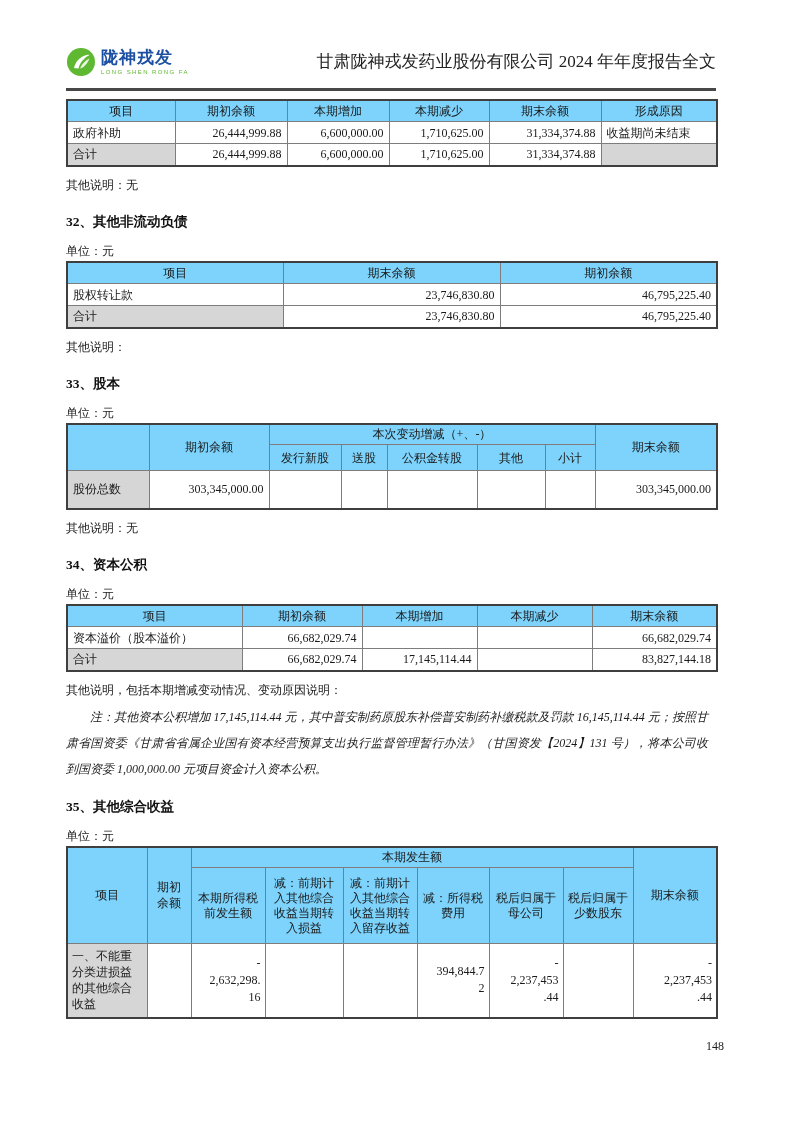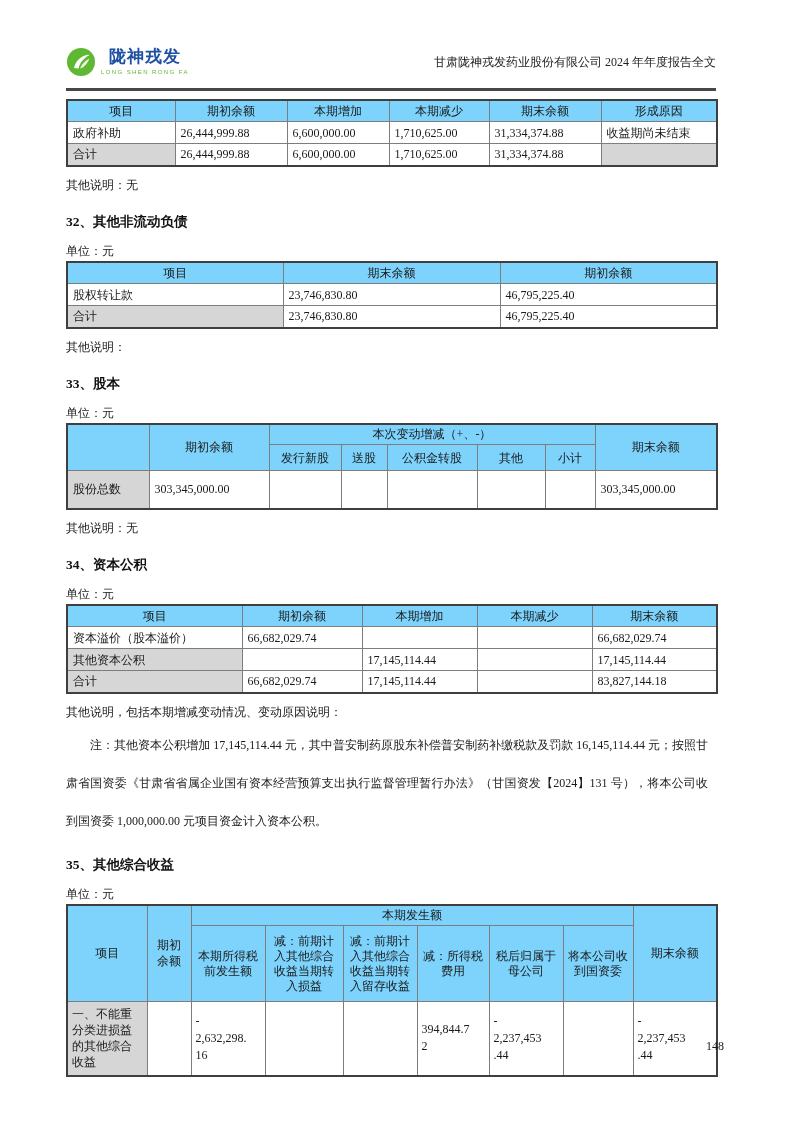--- a/index.html
+++ b/index.html
@@ -8,37 +8,37 @@
     width:793px; height:1122px; position:relative; overflow:hidden;
     background:#ffffff; color:#1a1a1a;
     font-family:"Liberation Serif","DejaVu Serif",serif;
     font-size:12px; line-height:16px;
     padding:44px 77px 0 66px;
   }
   
   .hdr { display:flex; justify-content:space-between; align-items:center; height:36px; }
   .logo { display:flex; align-items:center; gap:5px; }
   .logo-txt { display:flex; flex-direction:column; line-height:1; }
-  .logo-cn { font-size:17px; font-weight:bold; color:#1d50a2; letter-spacing:1px; font-family:Liberation Mono, monospace;text-align:center; }
+  .logo-cn { font-size:17px; font-weight:bold; color:#1d50a2; letter-spacing:1px; font-family:Liberation Serif, serif; }
   .logo-en { font-size:6px; color:#5fb832; letter-spacing:1.4px; margin-top:3px; font-family:"Liberation Sans",sans-serif; }
-  .doc-title { font-size:12px; color:#222222; }
+  .doc-title { font-size:17px; color:#222222; }
   .rule { height:2.5px; background:#474747; margin-top:8px; }
   
   h3 { font-size:13.5px; line-height:18px; margin:20px 0 0 0; color:#111; }
   .h-late { margin-top:16px; }
   .unit { text-align:left; margin:12px 0 2px 0; line-height:16px; }
   .note { margin:10px 0 0 0; line-height:16px; }
-  .para { margin:6px 8px 0 0; line-height:38px; text-indent:2em; text-align:justify; }
+  .para { margin:6px 8px 0 0; line-height:26px; text-indent:2em; text-align:justify;font-style:italic; }
   
   table { width:100%; border-collapse:collapse; table-layout:fixed; border:2px solid #3f3f3f; }
   td { border:1px solid #7d7d7d; padding:1px 5px; height:22px; overflow:hidden; word-break:break-all; }
   td.hd { background:#7dd3fc; text-align:center; }
   td.g  { background:#d6d6d6; }
   td.lbl { text-align:left; }
-  td.num { text-align:left; }
+  td.num { text-align:right; }
   .t33 tr.grp td { height:21px; }
   .t33 tr.sub td { height:26px;margin-top:36px; }
   .t33 tr.dat td { height:38px; }
   .t35 td { padding:1px 4px; }
   .t35 tr.grp td { height:21px; }
   .t35 tr.sub td { height:76px; line-height:15px; }
   .t35 tr.dat td { height:74px; vertical-align:middle; }
   .pre { white-space:pre-line; line-height:17px; }
   .page-num { position:absolute; top:1038px; right:69px; line-height:16px; }
 </style>
@@ -191,27 +191,20 @@
       <td class="hd">期末余额</td>
     </tr>
     <tr>
       <td class="lbl">资本溢价（股本溢价）</td>
       <td class="num">66,682,029.74</td>
       <td class="num"></td>
       <td class="num"></td>
       <td class="num">66,682,029.74</td>
     </tr>
     <tr>
-      <td class="lbl g">其他资本公积</td>
-      <td class="num"></td>
-      <td class="num">17,145,114.44</td>
-      <td class="num"></td>
-      <td class="num">17,145,114.44</td>
-    </tr>
-    <tr>
       <td class="lbl g">合计</td>
       <td class="num">66,682,029.74</td>
       <td class="num">17,145,114.44</td>
       <td class="num"></td>
       <td class="num">83,827,144.18</td>
     </tr>
   </tbody>
     </table>
   <p class="note">其他说明，包括本期增减变动情况、变动原因说明：</p>
   <p class="para">注：其他资本公积增加 17,145,114.44 元，其中普安制药原股东补偿普安制药补缴税款及罚款 16,145,114.44 元；按照甘肃省国资委《甘肃省省属企业国有资本经营预算支出执行监督管理暂行办法》（甘国资发【2024】131 号），将本公司收到国资委 1,000,000.00 元项目资金计入资本公积。</p>
@@ -236,21 +229,21 @@
       <td class="hd" rowspan="2">期初余额</td>
       <td class="hd" colspan="6">本期发生额</td>
       <td class="hd" rowspan="2">期末余额</td>
     </tr>
     <tr class="sub">
       <td class="hd">本期所得税前发生额</td>
       <td class="hd">减：前期计入其他综合收益当期转入损益</td>
       <td class="hd">减：前期计入其他综合收益当期转入留存收益</td>
       <td class="hd">减：所得税费用</td>
       <td class="hd">税后归属于母公司</td>
-      <td class="hd">将本公司收到国资委</td>
+      <td class="hd">税后归属于少数股东</td>
     </tr>
     <tr class="dat">
       <td class="lbl g" style="vertical-align:middle; line-height:16px;">一、不能重分类进损益的其他综合收益</td>
       <td class="num"></td>
       <td class="num pre">-
 2,632,298.
 16</td>
       <td class="num"></td>
       <td class="num"></td>
       <td class="num pre">394,844.7

